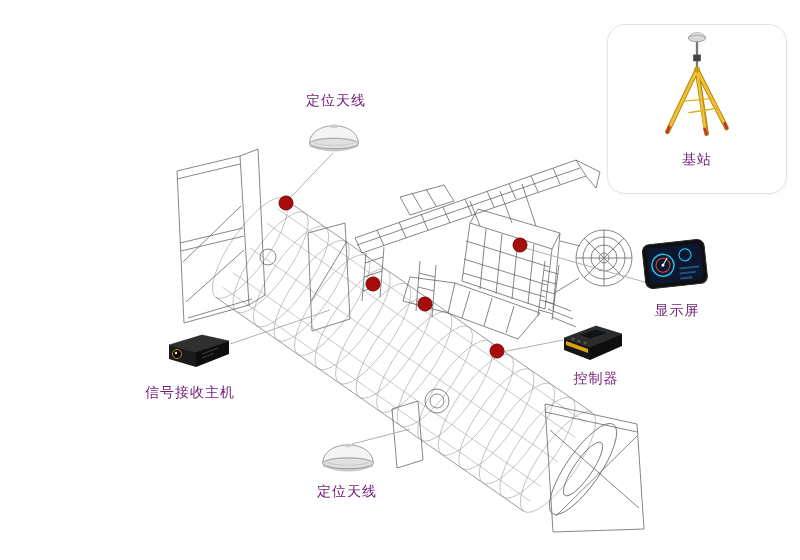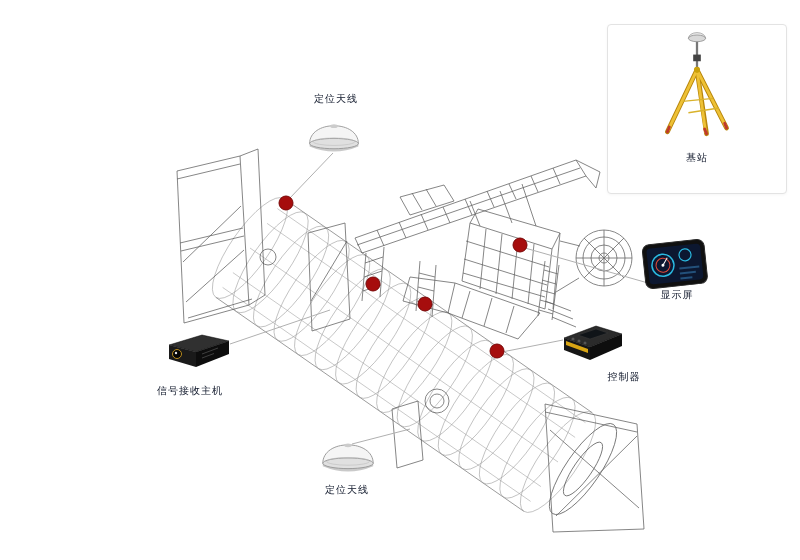--- a/index.html
+++ b/index.html
@@ -3,26 +3,26 @@
 <meta charset="utf-8">
 <style>
   html,body{margin:0;padding:0;background:#fff;}
   .stage{
     position:relative;width:800px;height:560px;background:#fff;
     font-family:"Liberation Sans",sans-serif;overflow:hidden;
   }
   .layer{position:absolute;left:0;top:0;}
   .label{
     position:absolute;transform:translateX(-50%);
-    font-size:10px;color:#0f172a;white-space:nowrap;letter-spacing:1px;
+    font-size:14px;color:#701a75;white-space:nowrap;letter-spacing:1px;
   }
   .dev{position:absolute;}
   .panel{
     position:absolute;left:607px;top:24px;width:178px;height:168px;
-    border:1px solid #e3e3e3;border-radius:4px;background:#fff;
+    border:1px solid #e3e3e3;border-radius:18px;background:#fff;
     box-shadow:0 1px 3px rgba(0,0,0,.04);
     display:flex;flex-direction:column;align-items:center;justify-content:flex-start;
   }
   .panel .label{position:static;transform:none;margin-top:2px;}
   .wf{fill:none;stroke:#4d4d4d;stroke-width:.8;opacity:.85;}
   #tank-mesh{fill:none;stroke:#5a5a5a;stroke-width:.55;opacity:.6;}
   .connector{stroke:#b0b0b0;stroke-width:1;}
   .tilt{transform:rotate(-6deg);}
 </style>
 </head>
@@ -187,17 +187,17 @@
     <path d="M3,13 L36,3 L63,9 L30,20 Z" fill="#303030" stroke="#000" stroke-width=".5"></path>
     <path d="M3,13 L30,20 L30,35 L3,27 Z" fill="#1a1a1a"></path>
     <path d="M30,20 L63,9 L63,22 L30,35 Z" fill="#0d0d0d"></path>
     <circle cx="11" cy="22" r="4.5" fill="#050505" stroke="#b98c1e" stroke-width="1"></circle>
     <circle cx="10" cy="21" r="1.2" fill="#e8e8e8"></circle>
     <line x1="36" y1="22" x2="52" y2="16" stroke="#3f3f3f" stroke-width="1"></line>
     <line x1="36" y1="26" x2="48" y2="21.5" stroke="#3f3f3f" stroke-width="1"></line>
   </svg>
 
   <div class="label" style="left:336px;top:92px">定位天线</div>
-  <div class="label" style="left:677px;top:288px">显示屏</div>
-  <div class="label" style="left:624px;top:370px">控制器</div>
+  <div class="label" style="left:677px;top:302px">显示屏</div>
+  <div class="label" style="left:596px;top:370px">控制器</div>
   <div class="label" style="left:190px;top:384px">信号接收主机</div>
   <div class="label" style="left:347px;top:483px">定位天线</div>
 </div>
 
 </body></html>

